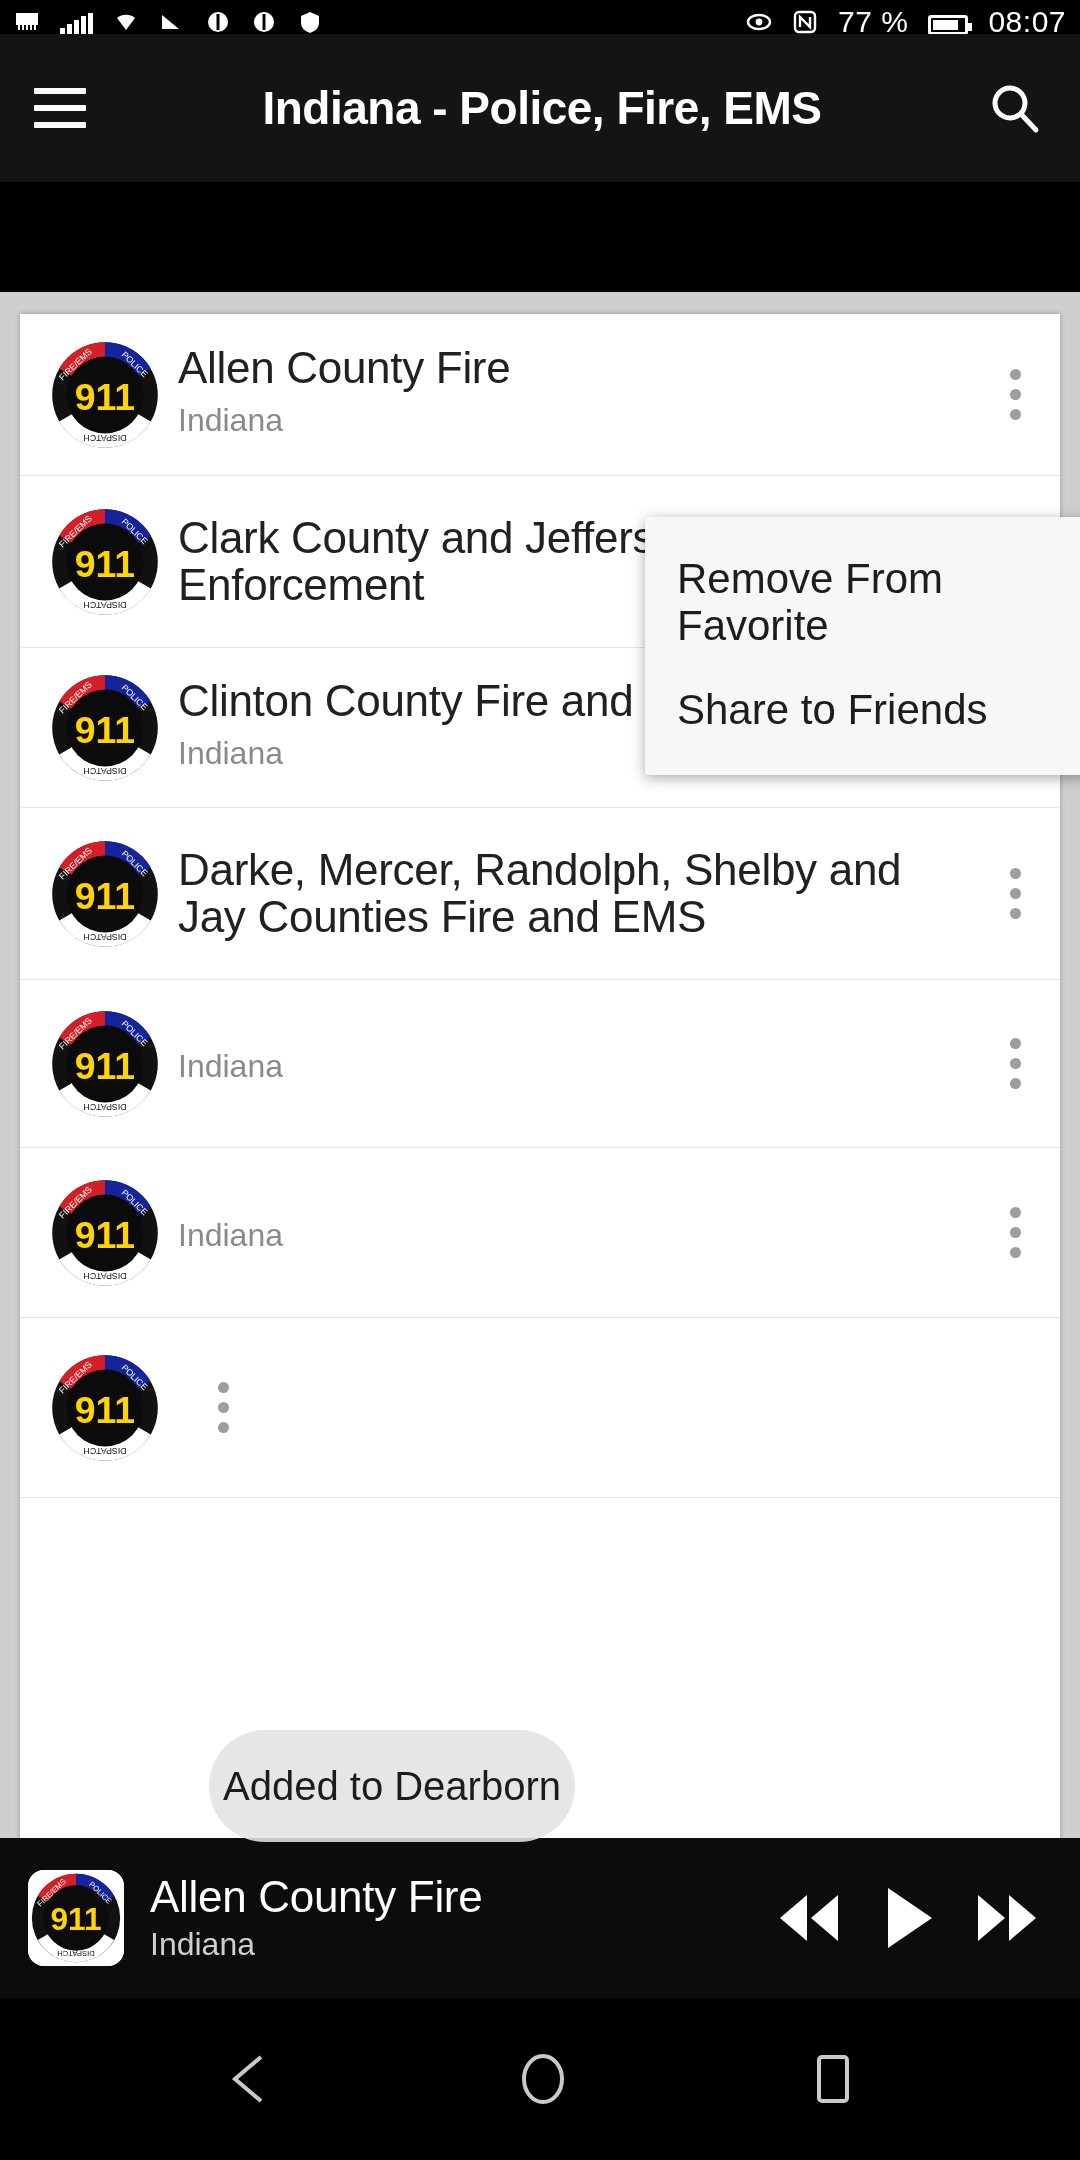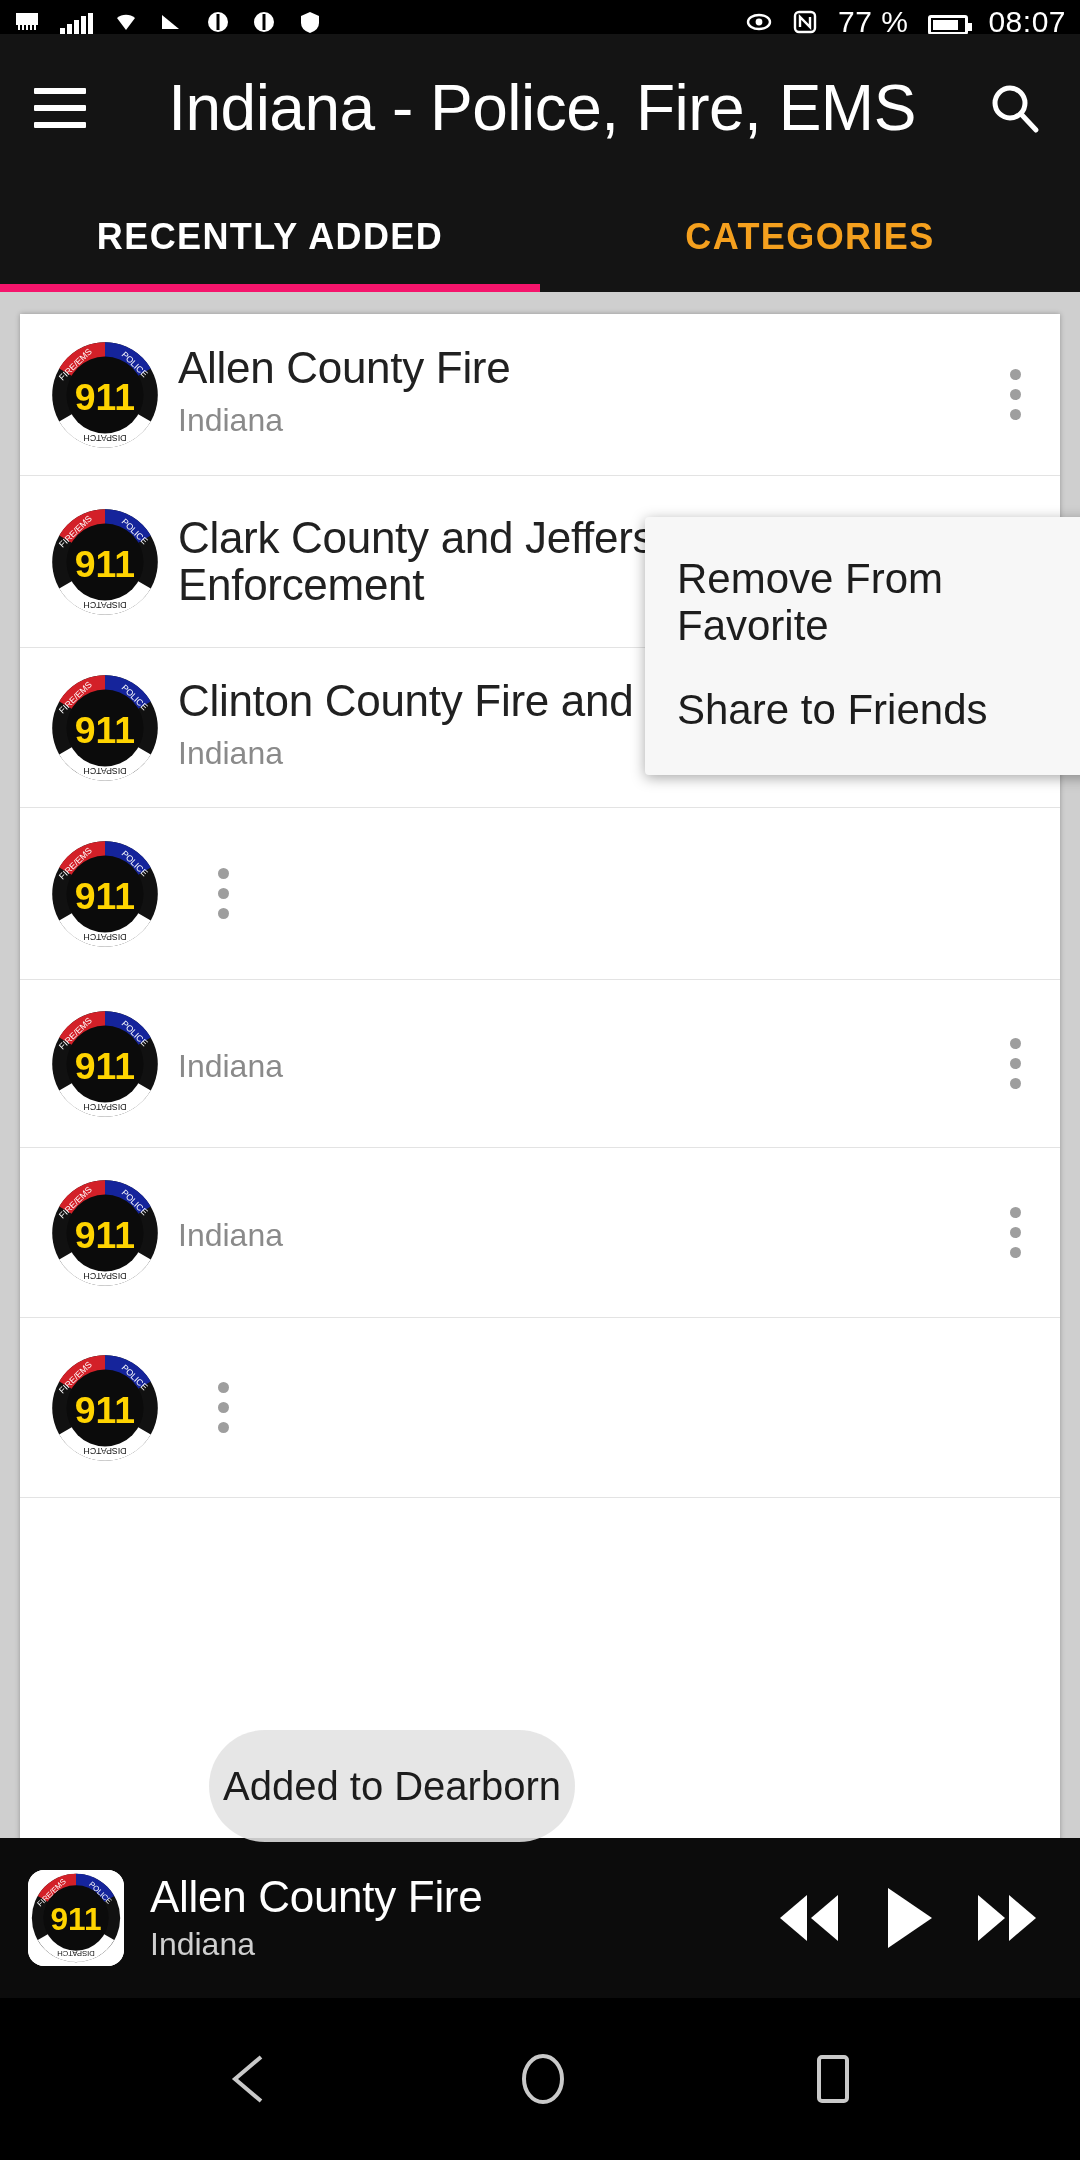--- a/index.html
+++ b/index.html
@@ -43,21 +43,21 @@
   .batt i{ position:absolute; left:2px; top:2px; bottom:2px; width:72%; background:#fff; }
 
   
   .appbar {
     position: absolute; top: 34px; left: 0; width: 1080px; height: 148px;
     background: #141414; display: flex; align-items: center; padding: 0 34px;
   }
   .hamburger { width: 52px; height: 40px; display:flex; flex-direction:column; justify-content:space-between; cursor:pointer; flex: 0 0 auto; }
   .hamburger span { display:block; height:6px; background:#fff; border-radius:1px; }
   .appbar-title {
-    flex: 1 1 auto; color: #fff; font-size: 64px; font-weight: normal;
+    flex: 1 1 auto; color: #fff; font-size: 46px; font-weight: bold;
     text-align: center; letter-spacing: -0.5px; white-space: nowrap;
     padding-left: 14px;
   }
   .search-btn { flex: 0 0 auto; width: 62px; height: 62px; display:flex; align-items:center; justify-content:center; }
 
   
   .tabs {
     position:absolute; top: 182px; left:0; width:1080px; height:110px;
     background:#141414; display:flex;
   }
@@ -217,28 +217,20 @@
     </div>
     <div class="appbar-title">Indiana - Police, Fire, EMS</div>
     <div class="search-btn">
       <svg width="56" height="56" viewBox="0 0 56 56">
         <circle cx="23" cy="23" r="15" fill="none" stroke="#fff" stroke-width="5"></circle>
         <line x1="34" y1="34" x2="49" y2="50" stroke="#fff" stroke-width="5" stroke-linecap="round"></line>
       </svg>
     </div>
   </div>
 
-  <div class="tabs">
-    <div class="tab active">
-      <span>RECENTLY ADDED</span>
-    </div>
-    <div class="tab inactive">
-      <span>CATEGORIES</span>
-    </div>
-  </div>
 
   <div class="listwrap">
     <div class="list">
 
       <div class="row" style="height:162px">
         <div class="logo">
           <svg viewBox="0 0 100 100">
             <circle cx="50" cy="50" r="48" fill="#111"></circle>
             <path d="M50 50 L50 2 A48 48 0 0 0 8.4 26 Z" fill="#d32028"></path>
             <path d="M50 50 L50 2 A48 48 0 0 1 91.6 26 Z" fill="#15249b"></path>
@@ -316,20 +308,23 @@
             <circle cx="50" cy="50" r="48" fill="#111"></circle>
             <path d="M50 50 L50 2 A48 48 0 0 0 8.4 26 Z" fill="#d32028"></path>
             <path d="M50 50 L50 2 A48 48 0 0 1 91.6 26 Z" fill="#15249b"></path>
             <path d="M50 50 L8.4 74 A48 48 0 0 0 91.6 74 Z" fill="#fff"></path>
             <circle cx="50" cy="50" r="35" fill="#0b0b0b"></circle>
             <text x="50" y="64" font-family="Liberation Sans, sans-serif" font-size="34" font-weight="bold" fill="#ffd400" text-anchor="middle">911</text>
             <text font-family="Liberation Sans, sans-serif" font-size="8" fill="#fff" text-anchor="middle" transform="rotate(-44 50 50)"><tspan x="50" y="14">FIRE/EMS</tspan></text>
             <text font-family="Liberation Sans, sans-serif" font-size="8" fill="#fff" text-anchor="middle" transform="rotate(44 50 50)"><tspan x="50" y="14">POLICE</tspan></text>
             <text font-family="Liberation Sans, sans-serif" font-size="8" fill="#111" text-anchor="middle" transform="rotate(180 50 50)"><tspan x="50" y="14">DISPATCH</tspan></text>
           </svg>
+        </div>
+        <div class="row-text">
+          <div class="row-title">Darke, Mercer, Randolph, Shelby and Jay Counties Fire and EMS</div>
         </div>
         <div class="kebab">
             <i></i>
             <i></i>
             <i></i>
           </div>
       </div>
 
       <div class="row" style="height:168px">
         <div class="logo">

